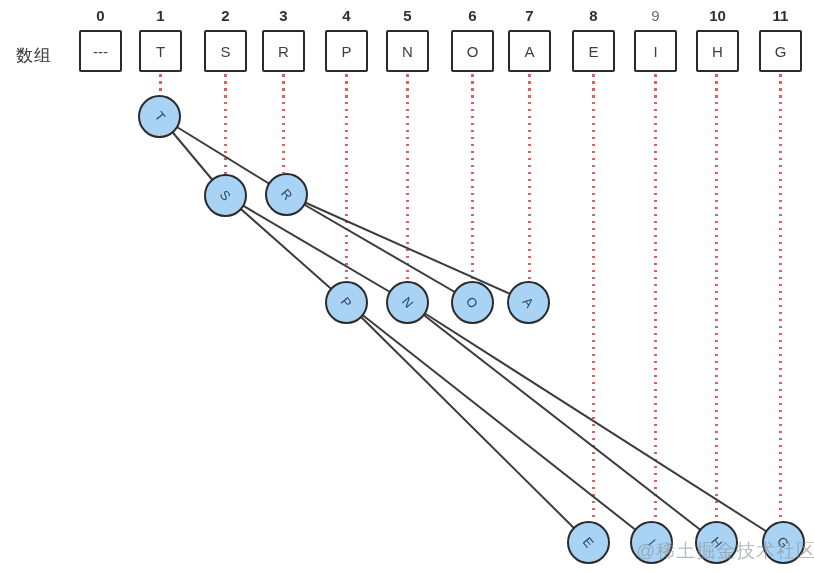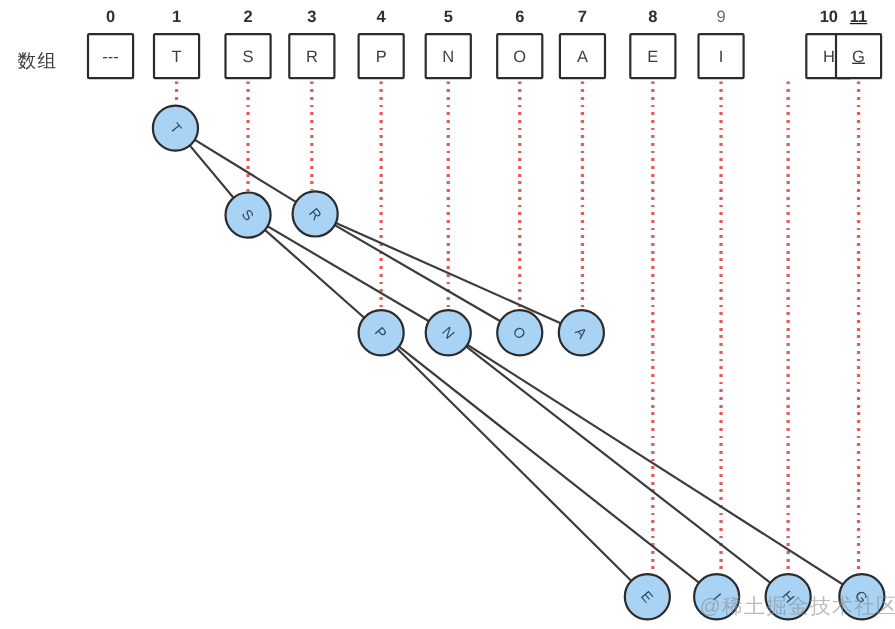--- a/index.html
+++ b/index.html
@@ -229,27 +229,27 @@
         <div class="cell-box">
           <span class="cell-value">E</span>
         </div>
       </div>
       <div class="cell-group" style="left: 634px;">
         <div class="cell-index light">9</div>
         <div class="cell-box">
           <span class="cell-value">I</span>
         </div>
       </div>
-      <div class="cell-group" style="left: 732px;">
+      <div class="cell-group" style="left: 696px;">
         <div class="cell-index">10</div>
         <div class="cell-box">
           <span class="cell-value">H</span>
         </div>
       </div>
-      <div class="cell-group" style="left: 759px; text-decoration: underline;">
+      <div class="cell-group" style="left: 759px;">
         <div class="cell-index">11</div>
         <div class="cell-box">
           <span class="cell-value">G</span>
         </div>
       </div>
     </div>
   <div class="watermark">@稀土掘金技术社区</div>
 </div>
 
 </body></html>

